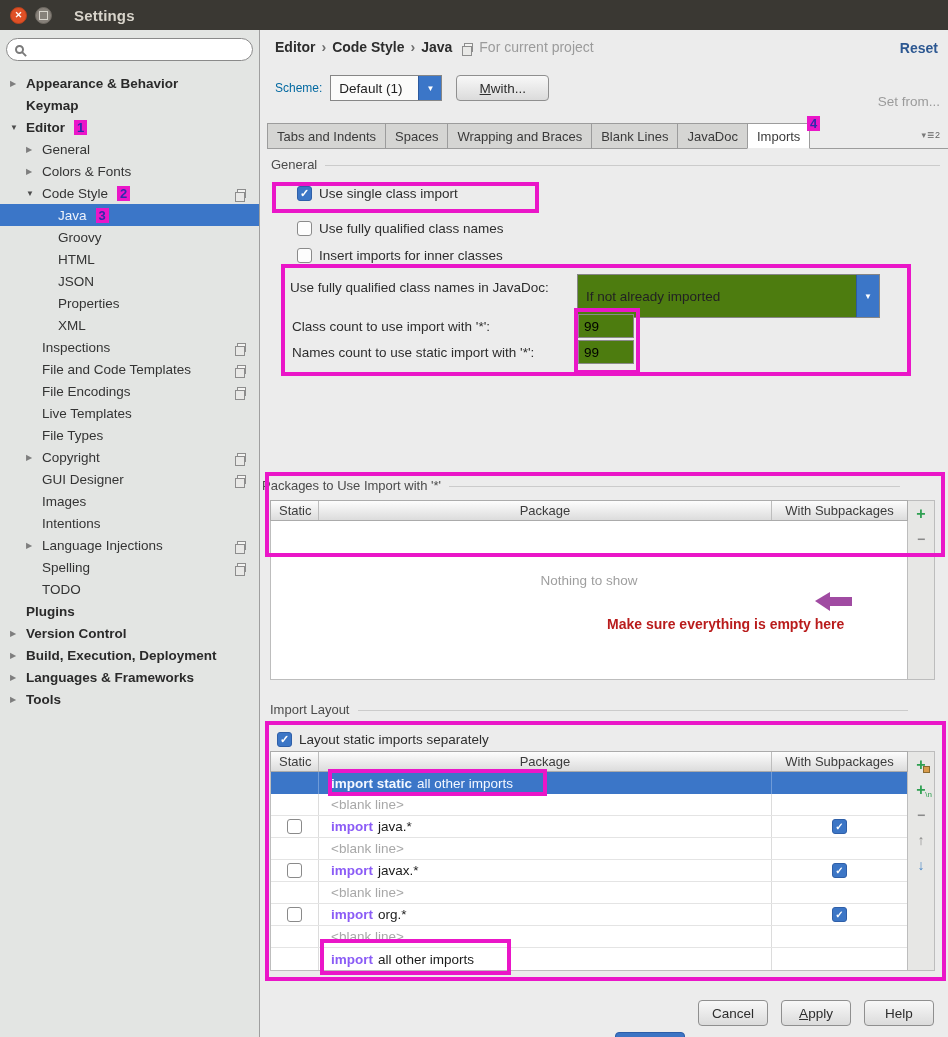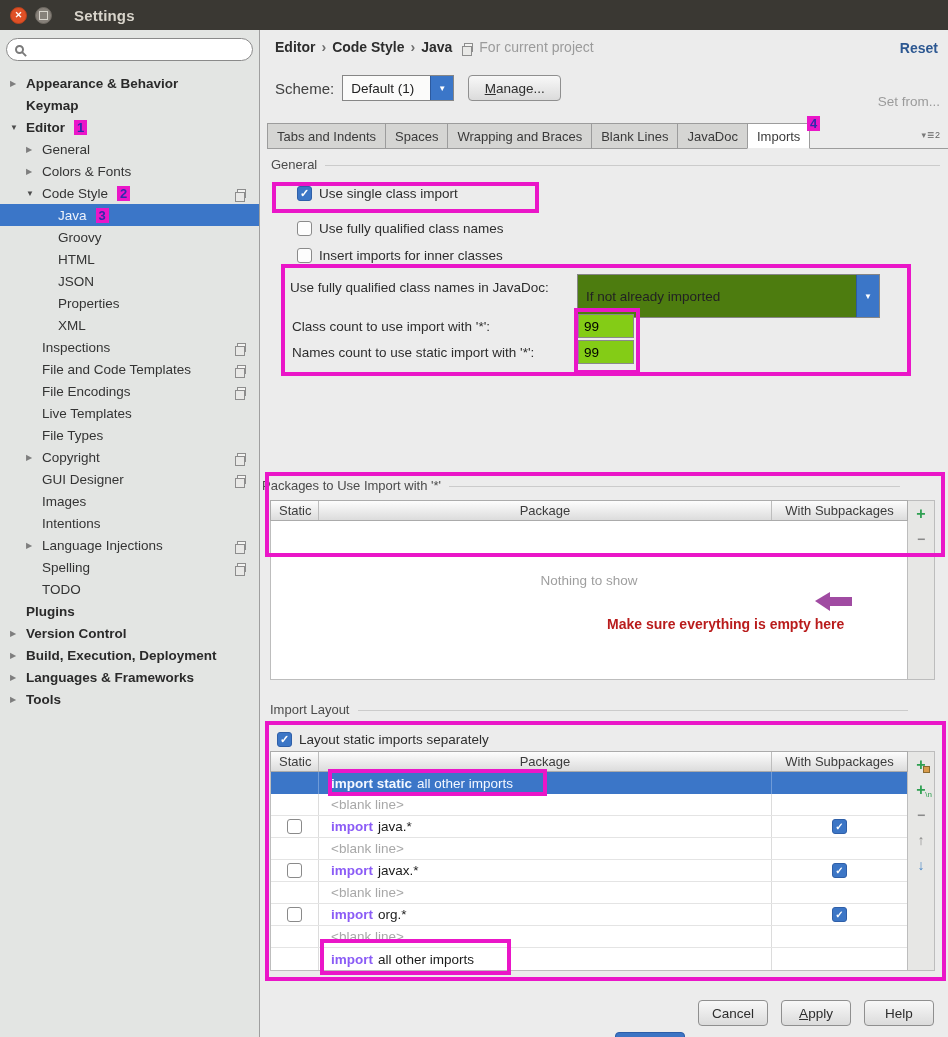--- a/index.html
+++ b/index.html
@@ -36,21 +36,21 @@
   .picon::before { content:""; position:absolute; left:-3px; top:2px; width:8px; height:8px; border:1px solid #8d8d8d; background:#e9e9e7; }
 
   
   .main { position:absolute; left:261px; top:30px; width:687px; height:1007px; background:#ececec; }
   .crumbs { position:absolute; left:14px; top:9px; display:flex; align-items:center; gap:6px; font-size:14px; }
   .crumb { font-weight:bold; color:#2d2d2d; }
   .csep { color:#6e6e6e; font-weight:bold; }
   .cnote { color:#9b9b9b; }
   .reset { position:absolute; right:10px; top:10px; font-weight:bold; font-size:14px; color:#2c5791; cursor:pointer; }
   .scheme-row { position:absolute; left:14px; top:45px; display:flex; align-items:center; }
-  .flabel { font-size:15px; color:#404040; }
+  .flabel { font-size:12px; color:#0369a1; }
   .combo { display:flex; height:26px; border:1px solid #868686; background:#fbfbfa; }
   .combo .cval { padding:0 8px; font-size:13.5px; color:#222; display:flex; align-items:center; white-space:nowrap; flex:1; }
   .combo .cbtn { width:23px; background:#3b76c8; border-left:1px solid #2d5a9e; color:#fff; font-size:8px; display:flex; align-items:center; justify-content:center; }
   .scheme-combo { width:112px; margin-left:8px; }
   .btn { height:26px; border:1px solid #8f8f8f; border-radius:4px; background:linear-gradient(#f8f8f8,#dbdbdb); font-size:13.5px; color:#2d2d2d; display:inline-flex; align-items:center; justify-content:center; padding:0 14px; cursor:pointer; font-family:inherit; }
   .manage { margin-left:14px; width:93px; }
   .u { text-decoration:underline; }
   .setfrom { position:absolute; right:8px; top:64px; font-size:13.5px; color:#9b9b9b; }
 
   .tabbar { position:absolute; left:6px; top:93px; right:0; height:26px; border-bottom:1px solid #9c9c9c; display:flex; }
@@ -63,21 +63,21 @@
 
   .section-head { position:absolute; display:flex; align-items:center; font-size:13px; color:#4b4b4b; white-space:nowrap; }
   .section-head .rule { flex:1; height:1px; background:#cbcbcb; margin-left:8px; margin-top:1px; }
 
   .cbrow { position:absolute; display:flex; align-items:center; gap:7px; font-size:13.5px; color:#2e2e2e; height:18px; white-space:nowrap; cursor:default; }
   .cb { width:15px; height:15px; border:1px solid #8a8a8a; border-radius:3px; background:#fdfdfd; flex:none; display:flex; align-items:center; justify-content:center; }
   .cb.on { background:#3c76c6; border-color:#2f5fa8; }
   .cb .mark { color:#fff; font-size:11px; font-weight:bold; line-height:1; }
 
   .fieldrow-label { position:absolute; font-size:13.5px; color:#2e2e2e; white-space:nowrap; }
-  .numinput { position:absolute; width:56px; height:24px; border:1px solid #8a8a8a; background:#84cc16; font-size:13.5px; padding-left:5px; font-family:inherit; }
+  .numinput { position:absolute; width:56px; height:24px; border:1px solid #8a8a8a; background:#4d7c0f; font-size:13.5px; padding-left:5px; font-family:inherit; }
 
   
   .ann { position:absolute; border:4px solid #ea16c8; pointer-events:none; z-index:6; }
 
   
   .thead { position:absolute; height:21px; display:flex; align-items:center; background:linear-gradient(#fdfdfd,#dcdcdc); border:1px solid #ababab; font-size:13px; color:#3c3c3c; }
   .th-static { width:48px; padding-left:8px; border-right:1px solid #bdbdbd; height:100%; display:flex; align-items:center; }
   .th-pkg { flex:1; text-align:center; justify-content:center; display:flex; height:100%; align-items:center; }
   .th-sub { width:136px; border-left:1px solid #bdbdbd; height:100%; display:flex; align-items:center; justify-content:center; }
   .tbody { position:absolute; background:#fff; border:1px solid #bdbdbd; border-top:none; }
@@ -276,21 +276,21 @@
     <div class="scheme-row">
       <span class="flabel">Scheme:</span>
       <div class="combo scheme-combo">
         <span class="cval">Default (1)</span>
         <span class="cbtn">
             <span>▼</span>
           </span>
       </div>
       <button class="btn manage">
           <span class="u">M</span>
-          <span>anage...</span>
+          <span>with...</span>
         </button>
     </div>
     <span class="setfrom">Set from...</span>
 
     <div class="tabbar">
       <div class="tab">
           <span>Tabs and Indents</span>
         </div>
       <div class="tab">
           <span>Spaces</span>

